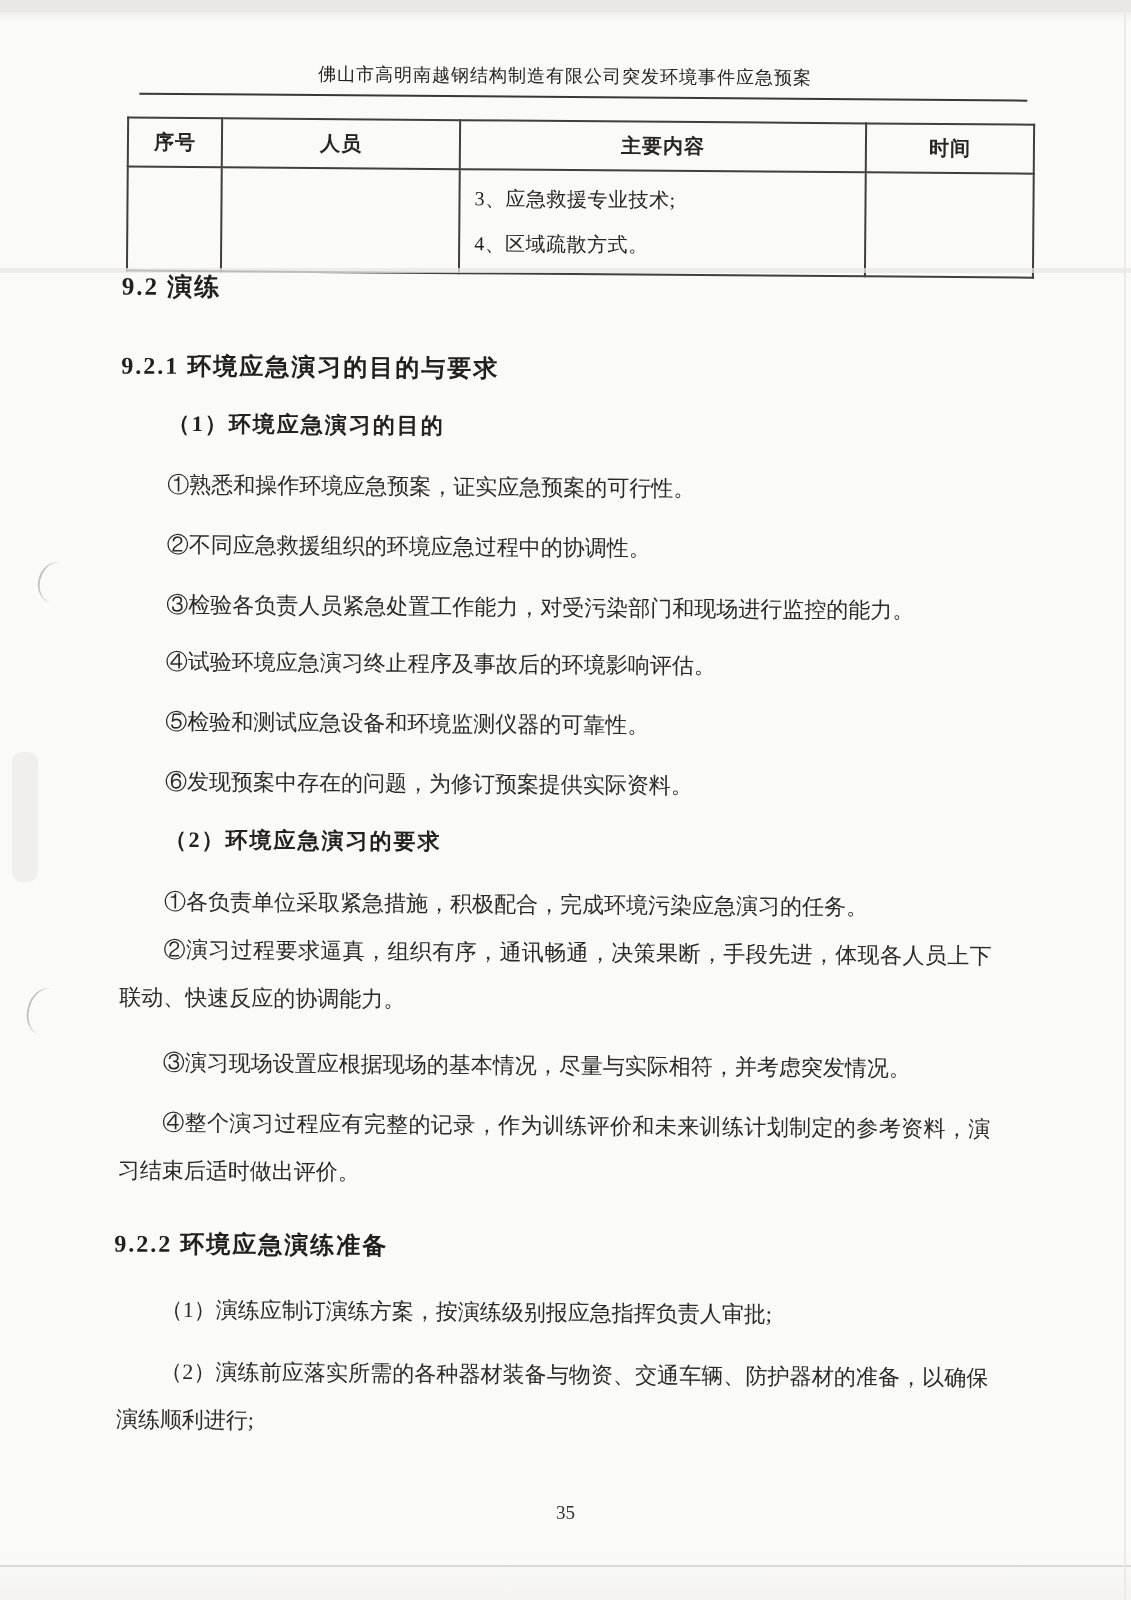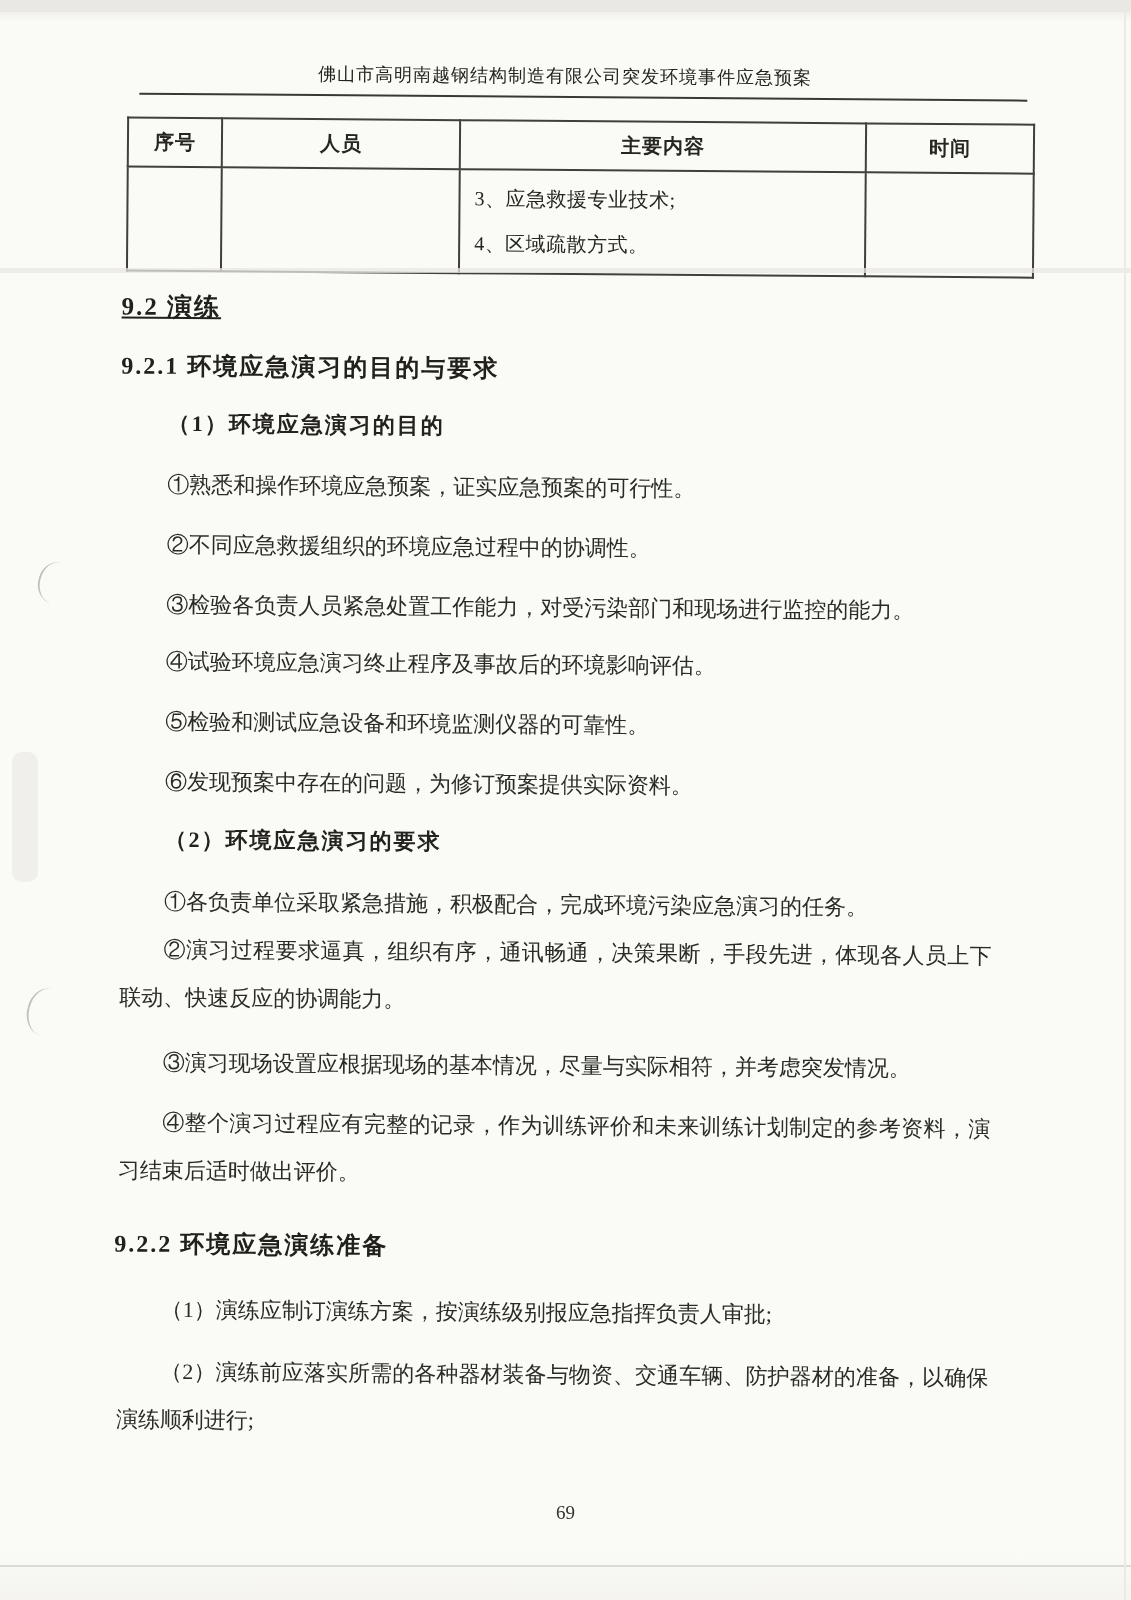--- a/index.html
+++ b/index.html
@@ -116,21 +116,21 @@
             <div class="cell-content">
               <p>3、应急救援专业技术;</p>
               <p>4、区域疏散方式。</p>
             </div>
           </td>
           <td></td>
         </tr>
       </tbody>
     </table>
 
-    <h2 class="h-major" style="top:282px;text-decoration:underline;">9.2 演练</h2>
+    <h2 class="h-major" style="top:262px;">9.2 演练</h2>
 
     <h3 class="h-major" style="top:341px;font-size:24px;">9.2.1 环境应急演习的目的与要求</h3>
 
     <h4 class="h-sub" style="top:400px;">（1）环境应急演习的目的</h4>
 
     <p class="par" style="top:452px;">①熟悉和操作环境应急预案，证实应急预案的可行性。</p>
     <p class="par" style="top:512px;">②不同应急救援组织的环境应急过程中的协调性。</p>
     <p class="par" style="top:572px;">③检验各负责人员紧急处置工作能力，对受污染部门和现场进行监控的能力。</p>
     <p class="par" style="top:629px;">④试验环境应急演习终止程序及事故后的环境影响评估。</p>
     <p class="par" style="top:689px;">⑤检验和测试应急设备和环境监测仪器的可靠性。</p>
@@ -143,21 +143,21 @@
     <p class="par" style="top:1030px;">③演习现场设置应根据现场的基本情况，尽量与实际相符，并考虑突发情况。</p>
     <p class="par" style="top:1090px;">④整个演习过程应有完整的记录，作为训练评价和未来训练计划制定的参考资料，演习结束后适时做出评价。</p>
 
     <h3 class="h-major" style="top:1219px;font-size:24px;">9.2.2 环境应急演练准备</h3>
 
     <p class="par" style="top:1277px;">（1）演练应制订演练方案，按演练级别报应急指挥负责人审批;</p>
     <p class="par" style="top:1339px;">（2）演练前应落实所需的各种器材装备与物资、交通车辆、防护器材的准备，以确保演练顺利进行;</p>
 
   </div>
 
-  <div class="page-number">69</div>
+  <div class="page-number">35</div>
 
   <div class="band-under-table"></div>
   <div class="bottom-scan-line"></div>
   <div class="right-edge-line"></div>
   <div class="arc-mark arc-1"></div>
   <div class="arc-mark arc-2"></div>
   <div class="smudge"></div>
 
 </div>
 

